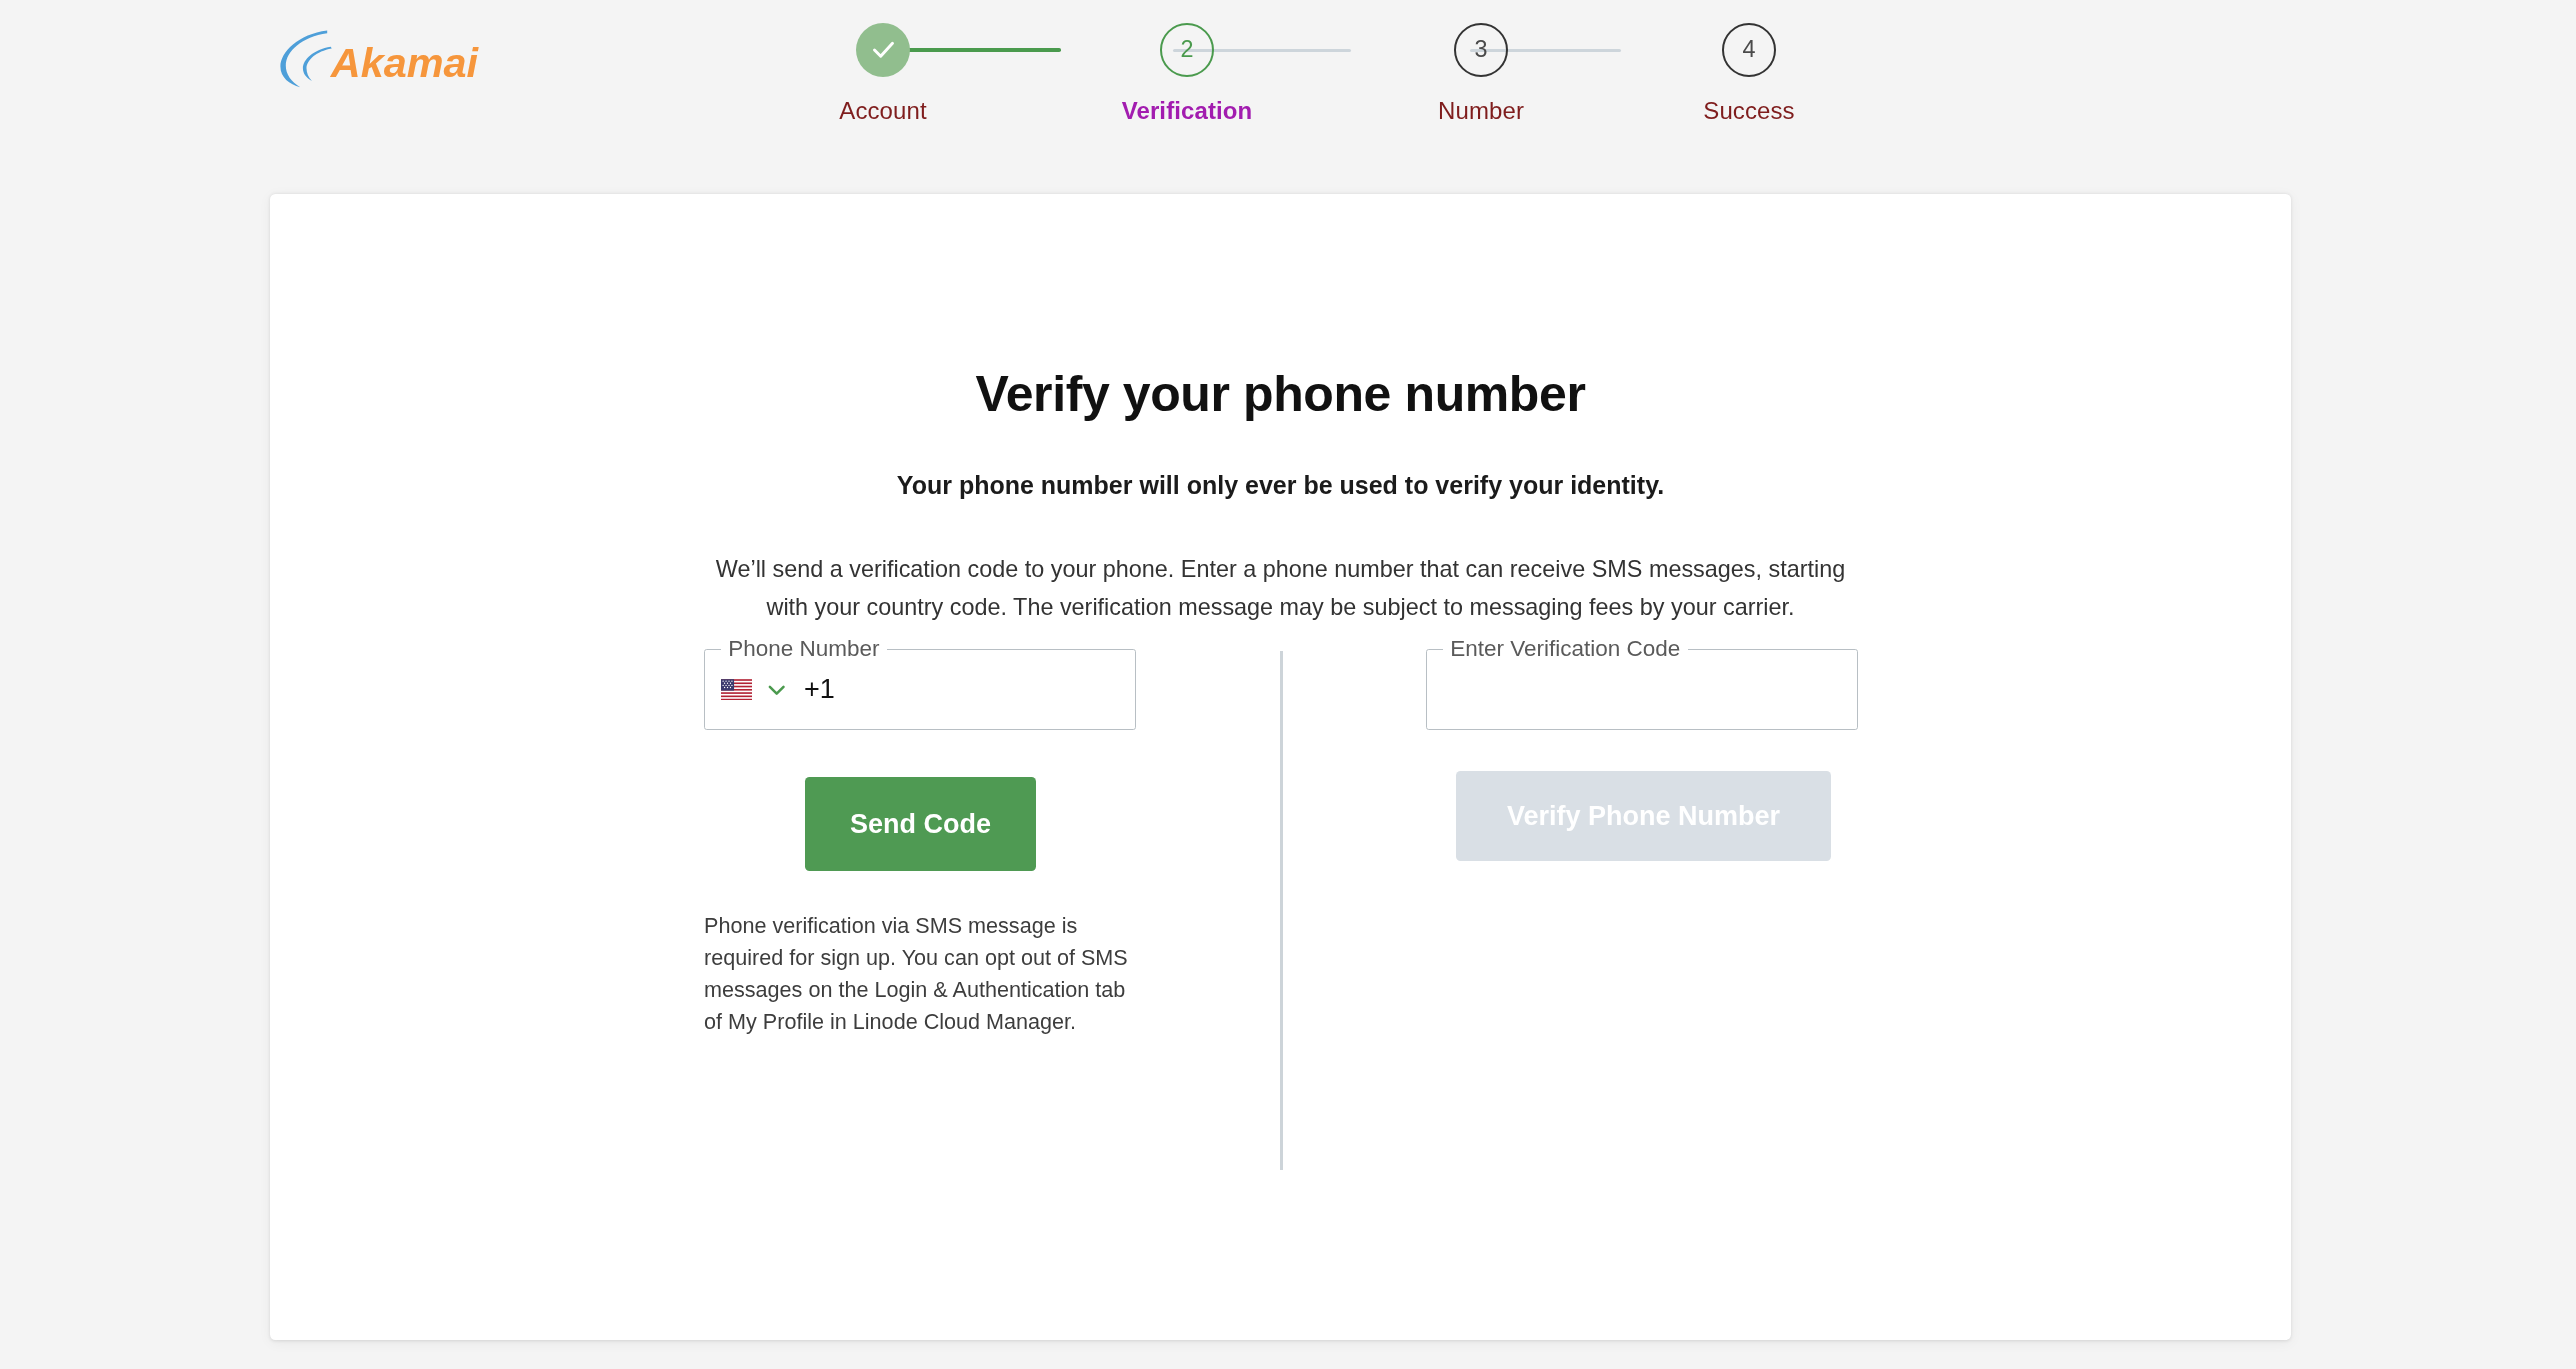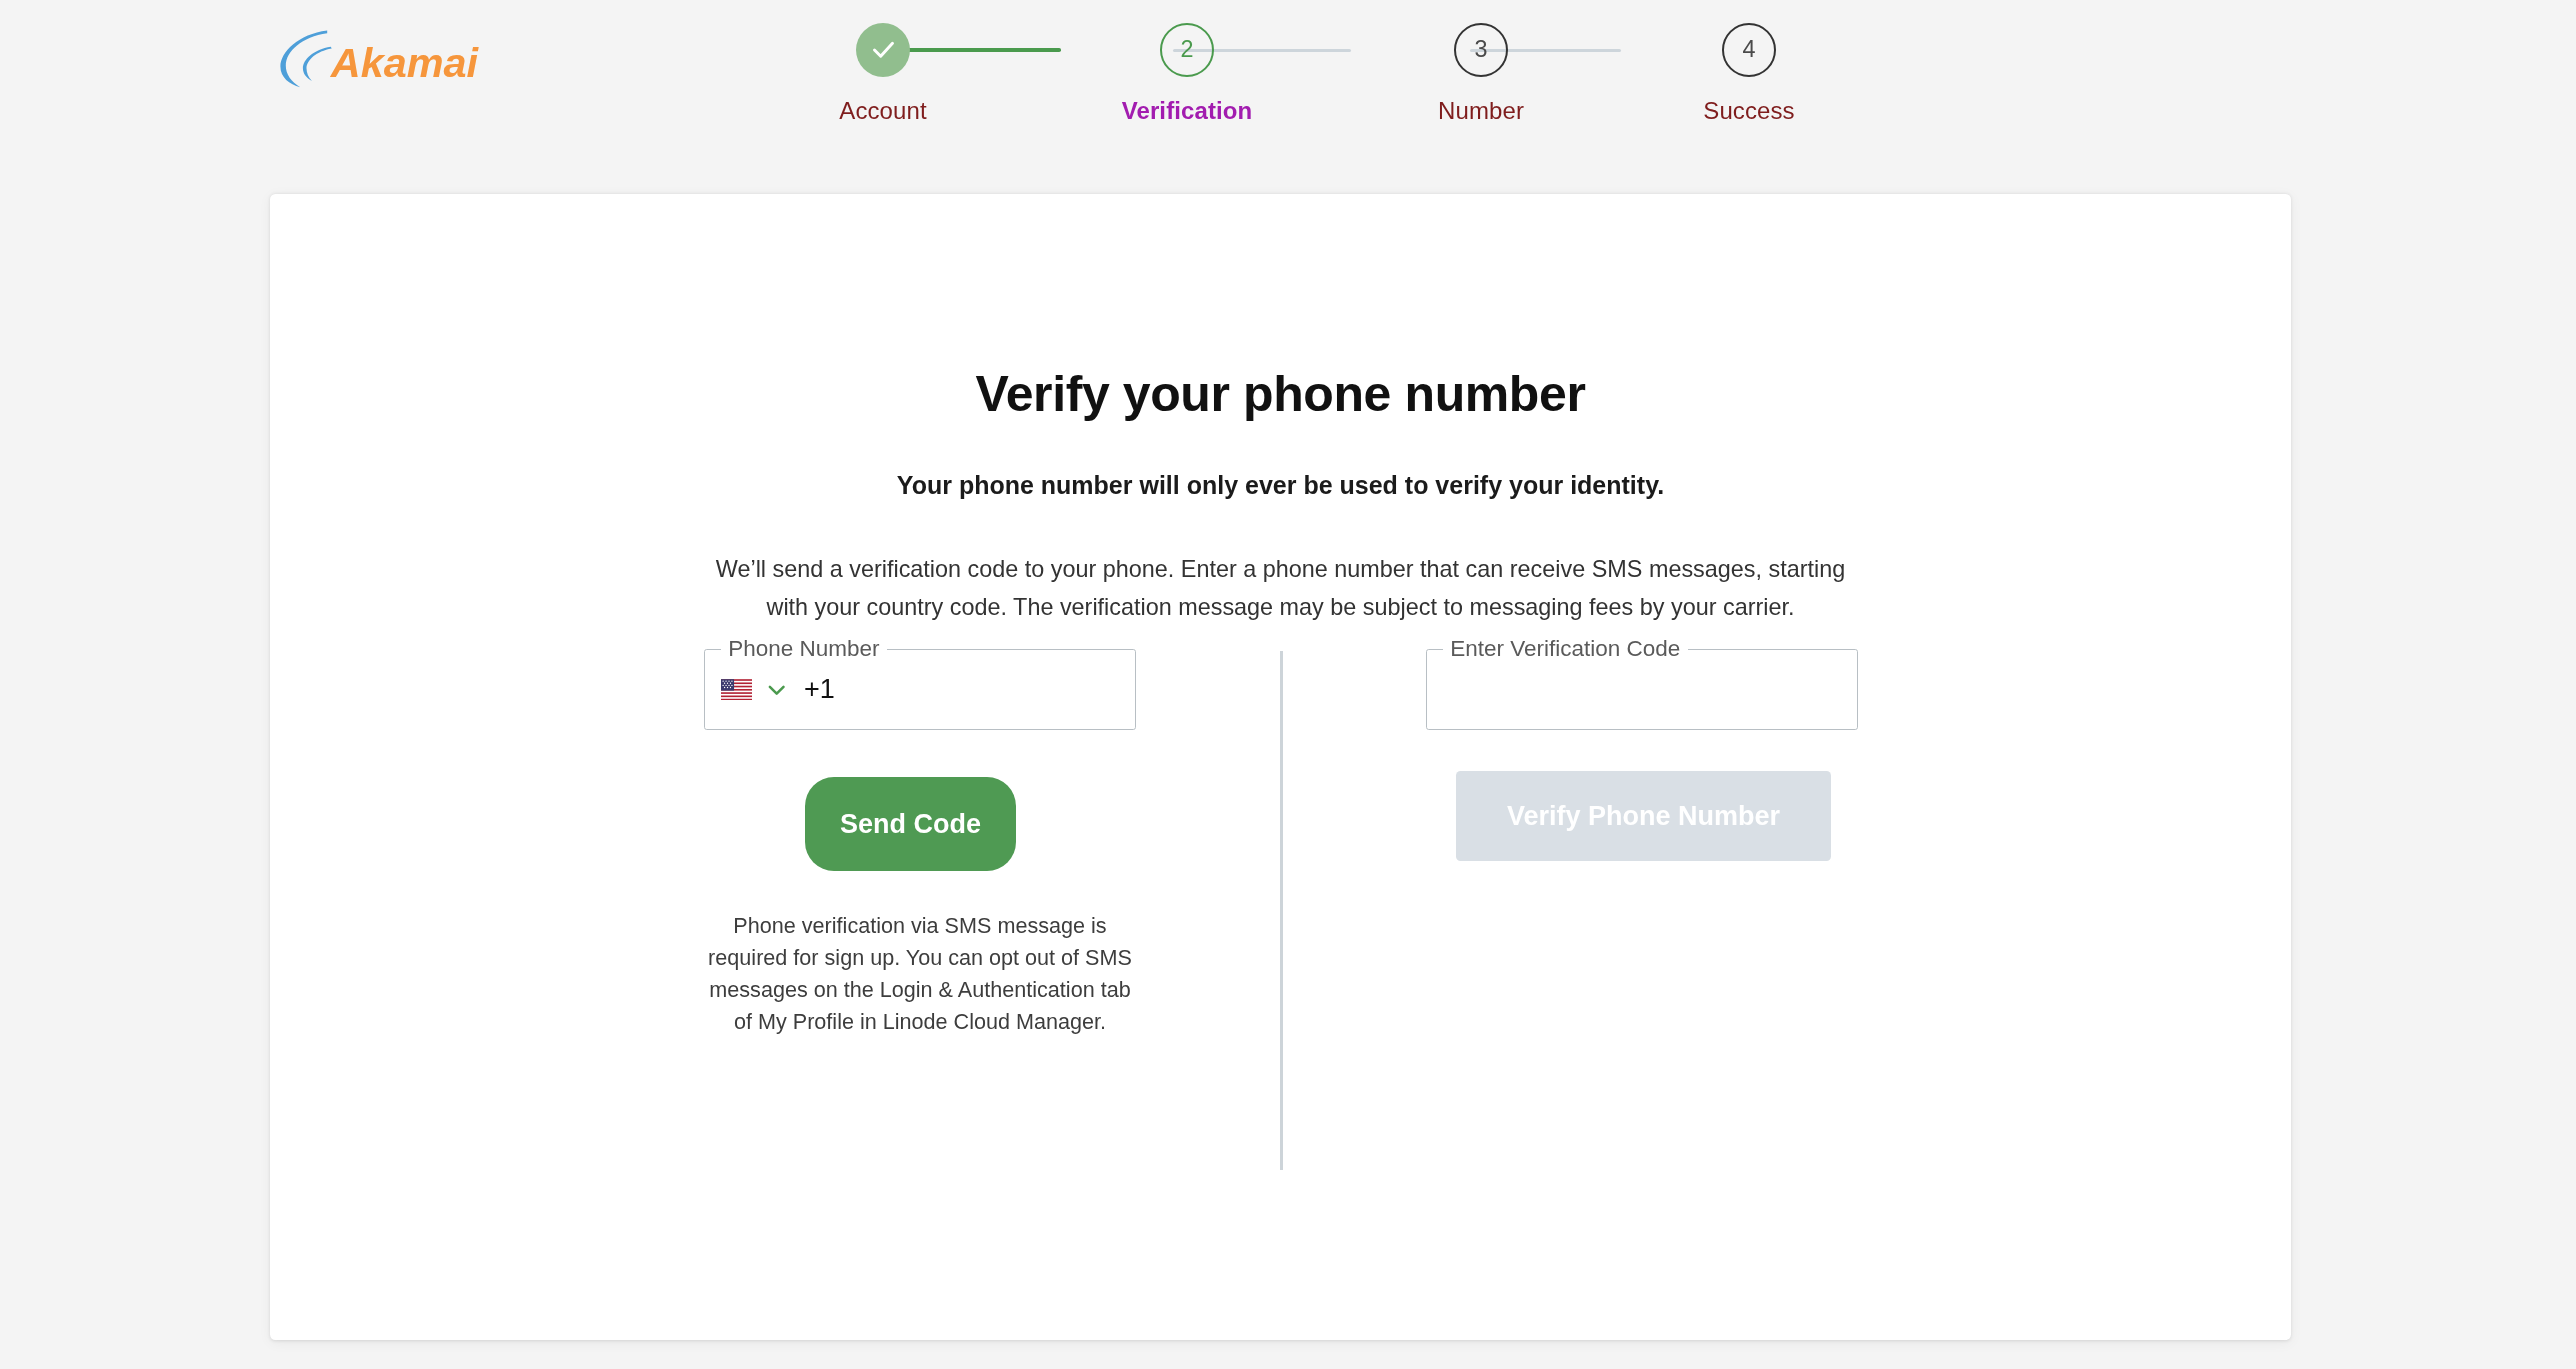--- a/index.html
+++ b/index.html
@@ -241,42 +241,40 @@
     font-family: "Liberation Sans", sans-serif;
     font-size: 27px;
     font-weight: 700;
     color: #ffffff;
     cursor: pointer;
   }
   .btn-send {
     position: absolute;
     left: 101px;
     top: 128px;
-    width: 211px;
+    width: 231px;
     height: 94px;
     background: #4f9a53;
-    border-radius: 29px;
   }
   .btn-verify {
     position: absolute;
     left: 30px;
     top: 122px;
     width: 375px;
     height: 90px;
     background: #d9dfe5;
     color: #ffffff;
     cursor: default;
   }
 
   .helper {
     position: absolute;
     left: 0;
     top: 261px;
     width: 432px;
-    text-align: center;
     font-size: 21.6px;
     line-height: 32px;
     color: #3d3d3d;
   }
 </style>
 </head>
 <body>
 
 <div class="page">
 

